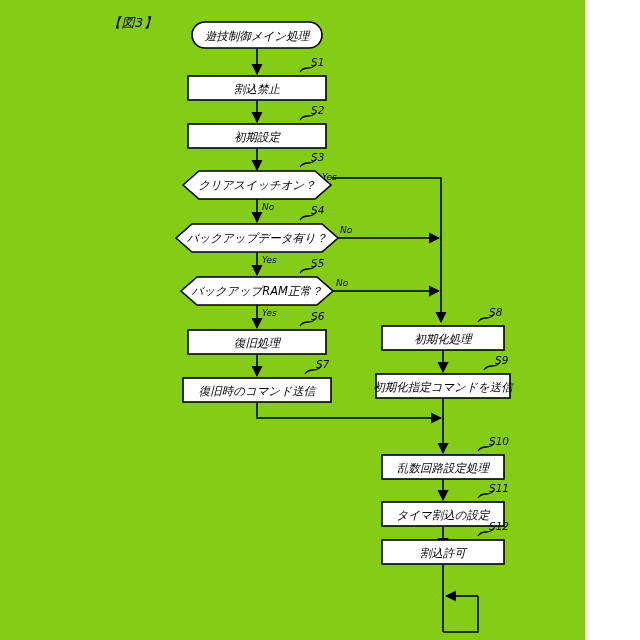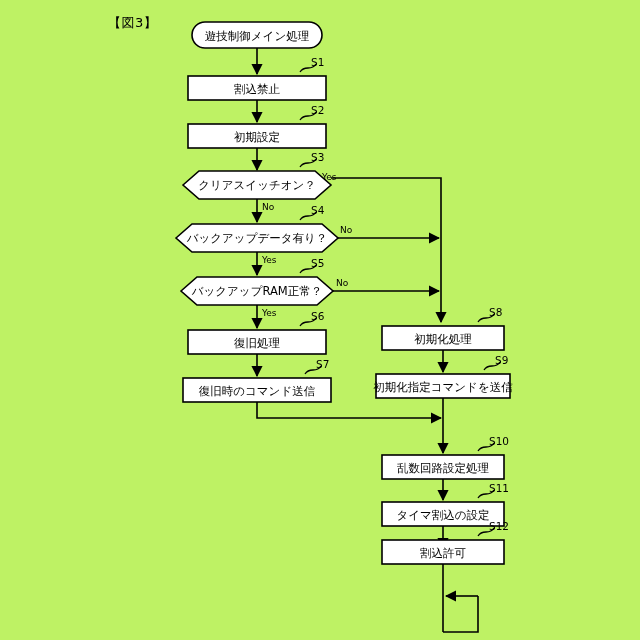--- a/index.html
+++ b/index.html
@@ -2,25 +2,26 @@
 <html><head>
 <meta charset="utf-8">
 <style>
   html, body {
     margin: 0;
     padding: 0;
     background: #ffffff;
   }
   #page {
     position: relative;
-    width: 640px;
+    width: 585px;
     height: 640px;
-    background: #bef264;
+    background: #84cc16;
     font-family: "DejaVu Sans", "Liberation Sans", sans-serif;
     overflow: hidden;
+    font-style: italic;
   }
   #fig-label {
     position: absolute;
     left: 108px;
     top: 14px;
     font-size: 13px;
     color: #000;
     letter-spacing: 0.5px;
     white-space: nowrap;
   }

